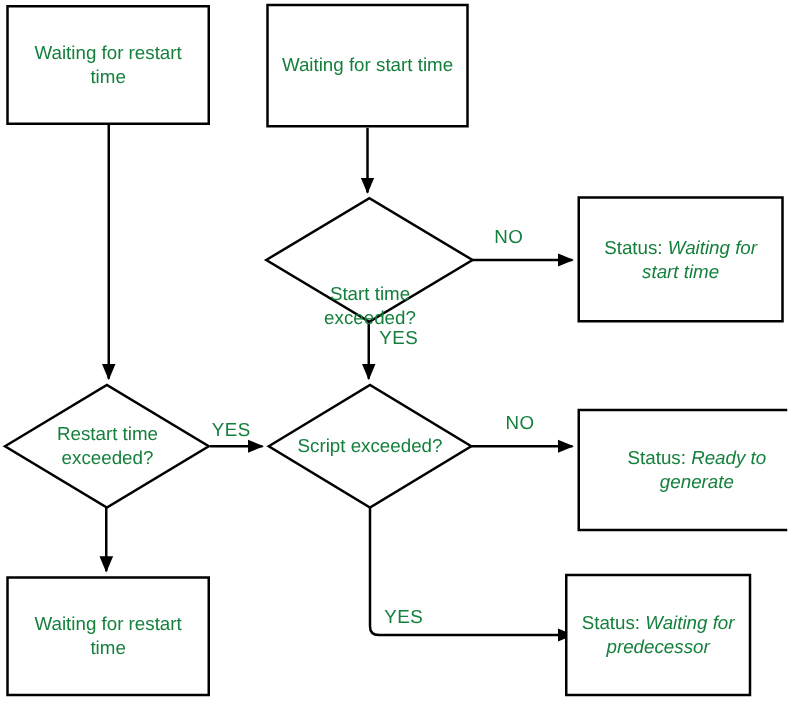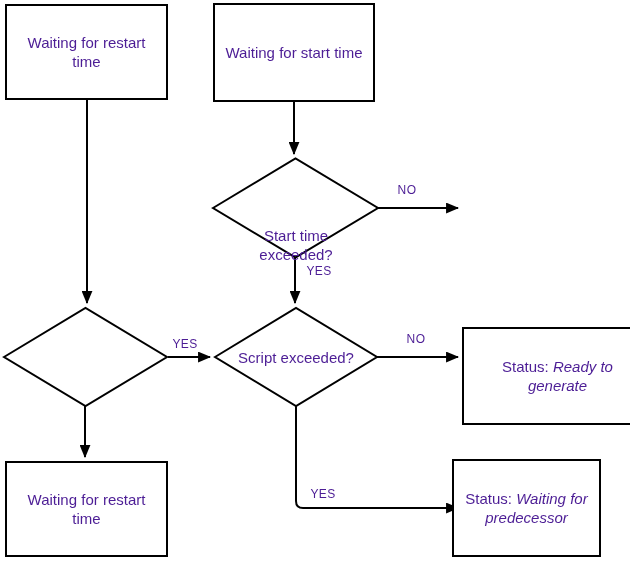--- a/index.html
+++ b/index.html
@@ -2,21 +2,21 @@
 <html><head>
 <meta charset="utf-8">
 <style>
   html, body { margin: 0; padding: 0; background: #ffffff; }
   .canvas {
     position: relative;
     width: 630px;
     height: 561px;
     background: #ffffff;
     font-family: "Liberation Sans", sans-serif;
-    color: #4c1d95;
+    color: #15803d;
     overflow: hidden;
   }
   svg.layer {
     position: absolute;
     left: 0; top: 0;
     width: 630px; height: 561px;
   }
   svg.layer path, svg.layer polygon {
     stroke: #000000;
     stroke-width: 2;
@@ -42,21 +42,21 @@
     position: absolute;
     transform: translate(-50%, -50%);
     text-align: center;
     font-size: 15px;
     line-height: 19px;
     white-space: normal;
   }
   .elabel {
     position: absolute;
     transform: translate(-50%, -50%);
-    font-size: 12px;
+    font-size: 15px;
     letter-spacing: 0.4px;
   }
   
   #box-restart-top    { left: 5px;   top: 4px;   width: 163px; height: 96px; }
   #box-start          { left: 213px; top: 3px;   width: 162px; height: 99px; }
   #box-restart-bottom { left: 5px;   top: 461px; width: 163px; height: 96px; }
   #box-status-start   { left: 462px; top: 157px; width: 165px; height: 101px; }
   #box-status-ready   { left: 462px; top: 327px; width: 191px; height: 98px; }
   #box-status-pred    { left: 452px; top: 459px; width: 149px; height: 98px; }
   #dl-start   { left: 296px; top: 208px; width: 112px; margin-top: 37px; }
@@ -99,31 +99,35 @@
   </div>
 
   <div class="box" id="box-start">
     <div class="inner">Waiting for start time</div>
   </div>
 
   <div class="box" id="box-restart-bottom">
     <div class="inner">Waiting for restart time</div>
   </div>
 
+  <div class="box" id="box-status-start">
+    <div class="inner"><span>Status:</span> <span class="status-value">Waiting for start time</span></div>
+  </div>
 
   <div class="box" id="box-status-ready">
     <div class="inner"><span>Status:</span> <span class="status-value">Ready to generate</span></div>
   </div>
 
   <div class="box" id="box-status-pred">
     <div class="inner"><span>Status:</span> <span class="status-value">Waiting for predecessor</span></div>
   </div>
 
   <div class="dlabel" id="dl-start">Start time exceeded?</div>
   <div class="dlabel" id="dl-script">Script exceeded?</div>
+  <div class="dlabel" id="dl-restart">Restart time exceeded?</div>
 
   <span class="elabel" id="el-start-no">NO</span>
   <span class="elabel" id="el-start-yes">YES</span>
   <span class="elabel" id="el-restart-yes">YES</span>
   <span class="elabel" id="el-script-no">NO</span>
   <span class="elabel" id="el-script-yes">YES</span>
 
 </div>
 
 </body></html>

